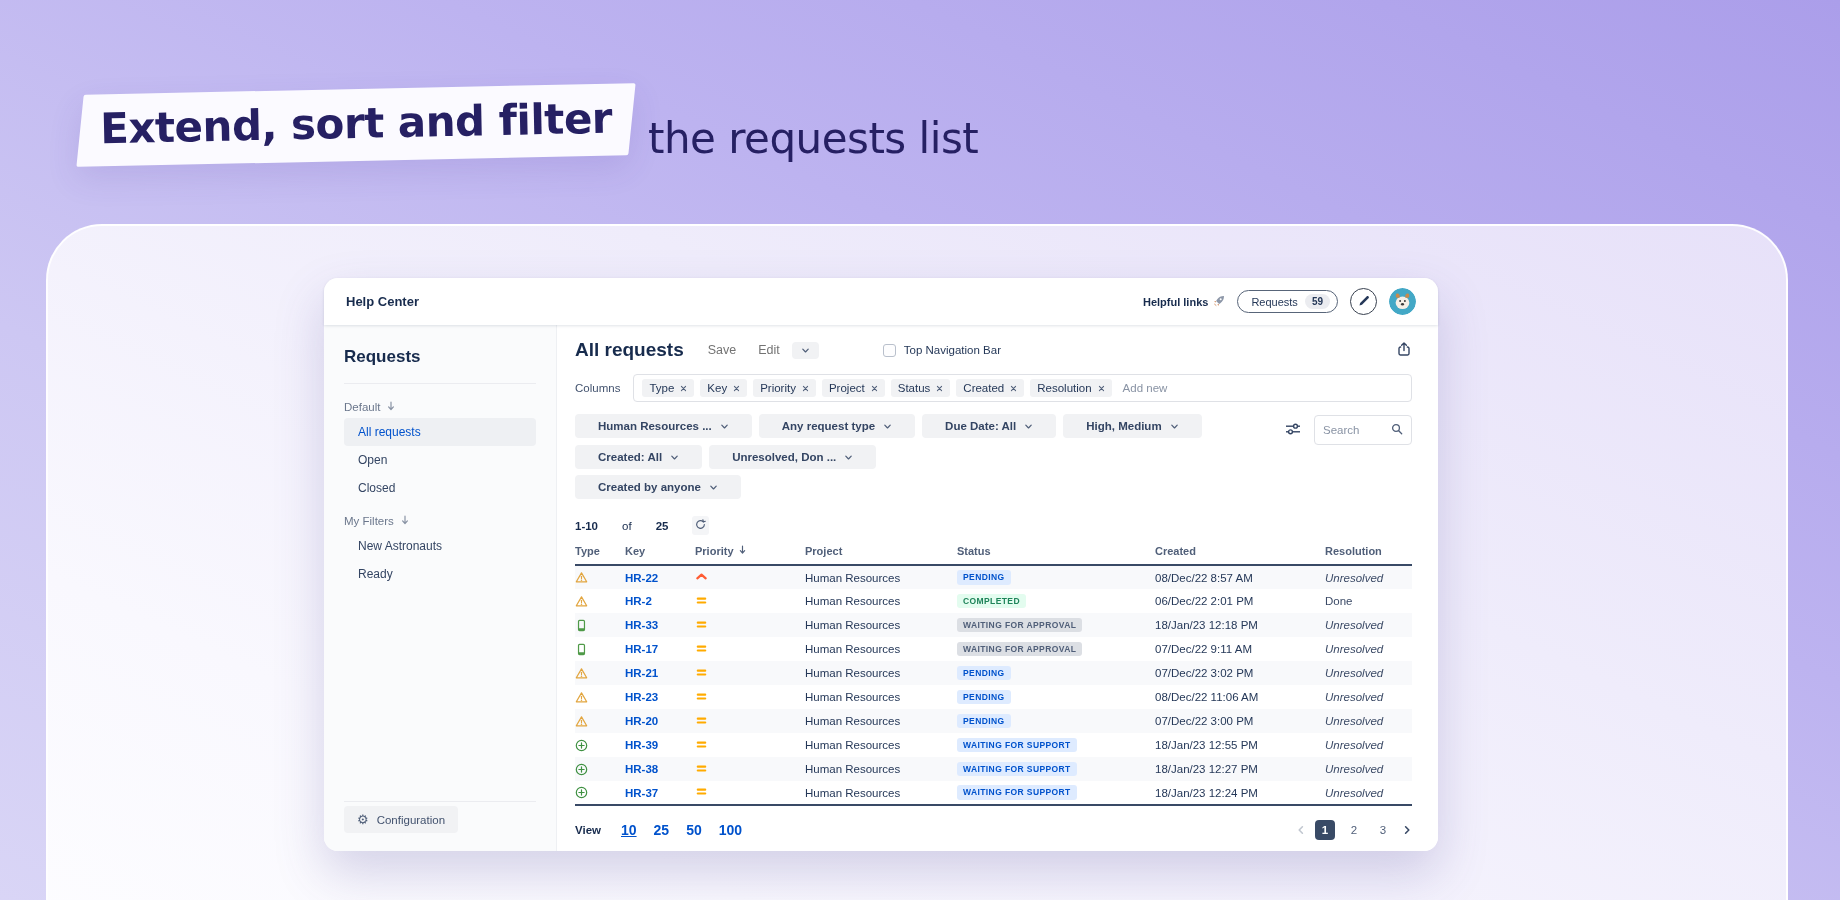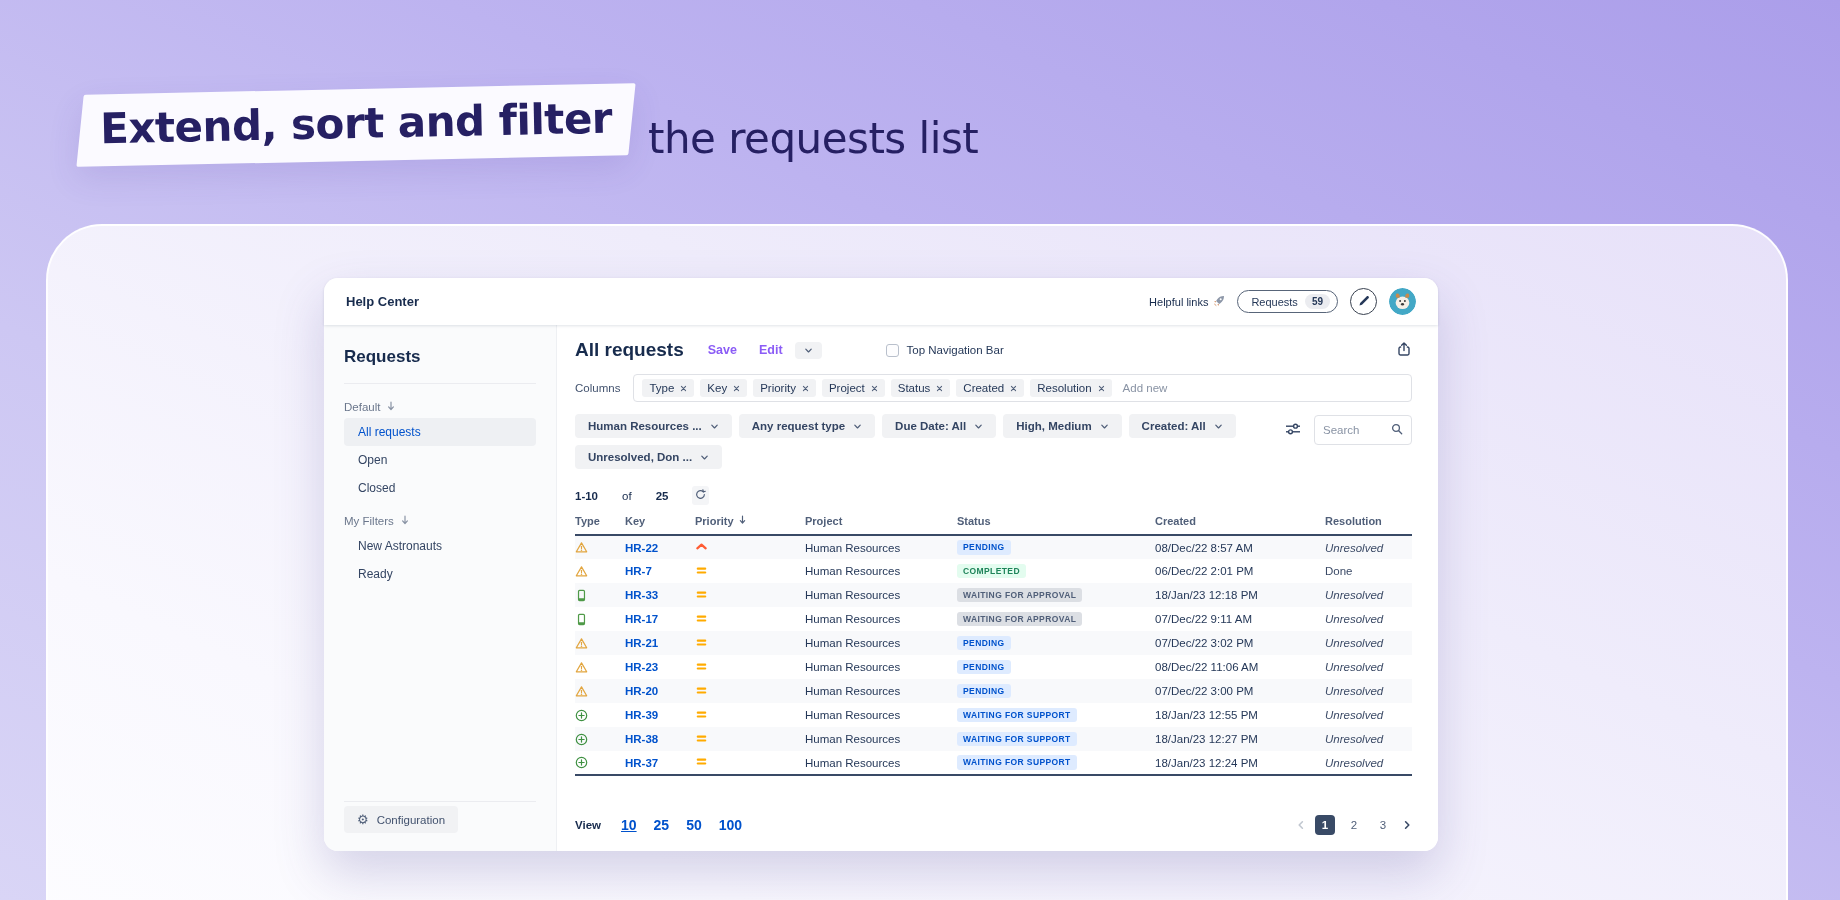--- a/index.html
+++ b/index.html
@@ -24,21 +24,21 @@
 
   
   .window { position: absolute; left: 324px; top: 278px; width: 1114px; height: 573px;
             background: #fff; border-radius: 14px; box-shadow: 0 22px 50px rgba(76,68,150,0.22); }
 
   .win-header { height: 47px; display: flex; align-items: center; padding: 0 22px;
                 background: #fff; border-radius: 14px 14px 0 0; position: relative; z-index: 2;
                 box-shadow: 0 1px 3px rgba(9,30,66,0.12); }
   .brand { font-size: 13px; font-weight: 700; color: #172b4d; }
   .hdr-right { margin-left: auto; display: flex; align-items: center; gap: 12px; }
-  .helpful { display: flex; align-items: center; gap: 5px; font-size: 11px; font-weight: 400; color: #172b4d; cursor: pointer; }
+  .helpful { display: flex; align-items: center; gap: 5px; font-size: 11px; font-weight: 700; color: #172b4d; cursor: pointer; }
   .req-pill { display: flex; align-items: center; gap: 7px; border: 1.5px solid #586579; border-radius: 15px;
               padding: 3px 7px 3px 13px; font-size: 11px; color: #253858; background: #fff; cursor: pointer; }
   .req-badge { background: #ebecf0; border-radius: 10px; padding: 2px 7px; font-size: 10px; font-weight: 600; color: #253858; }
   .pencil-btn { width: 27px; height: 27px; border-radius: 50%; border: 1.5px solid #38414f; background: #fff;
                 display: flex; align-items: center; justify-content: center; cursor: pointer; }
   .avatar { width: 27px; height: 27px; border-radius: 50%; overflow: hidden; cursor: pointer; }
 
   .win-body { display: flex; height: 526px; }
 
   
@@ -54,42 +54,42 @@
                 border-radius: 4px; padding: 7px 13px; font-size: 11.5px; color: #42526e; cursor: pointer;
                 font-family: "Liberation Sans", sans-serif; }
   .gear { font-size: 13px; line-height: 1; color: #505f79; }
 
   
   .content { flex: 1; background: #fff; border-radius: 0 0 14px 0; padding: 14px 26px 16px 18px;
              display: flex; flex-direction: column; }
 
   .title-row { display: flex; align-items: center; gap: 22px; }
   .page-title { font-size: 19px; font-weight: 700; color: #172b4d; margin-right: 2px; }
-  .link-btn { font-size: 12.5px; font-weight: 700; color: #8b5cf6; cursor: pointer; }
+  .link-btn { font-size: 12.5px; font-weight: 400; color: #737373; cursor: pointer; }
   .chev-btn { background: #f1f2f4; border: none; border-radius: 4px; padding: 4px 9px; color: #505f79;
               display: flex; align-items: center; cursor: pointer; margin-left: -10px; }
   .cb-wrap { display: flex; align-items: center; gap: 8px; margin-left: -6px; cursor: pointer; padding-left: 48px; }
   .checkbox { width: 13px; height: 13px; border: 1.5px solid #b9c0cc; border-radius: 3px; background: #fdfdfe; }
   .cb-label { font-size: 11.5px; color: #253858; }
   .share-btn { margin-left: auto; background: none; border: none; cursor: pointer; display: flex; }
 
   .columns-row { display: flex; align-items: center; gap: 13px; margin-top: 13px; }
   .columns-label { font-size: 11.5px; color: #42526e; }
   .columns-box { flex: 1; display: flex; align-items: center; flex-wrap: wrap; gap: 6px;
                  border: 1px solid #dfe1e6; border-radius: 4px; padding: 4px 8px; min-height: 28px; }
   .chip { display: inline-flex; align-items: center; gap: 6px; background: #f1f2f4; border-radius: 3px;
           padding: 3px 7px; font-size: 11.5px; color: #253858; cursor: pointer; }
   .chip .icon { display: flex; cursor: pointer; color: #505f79; }
   .add-new { font-size: 11.5px; color: #8993a4; margin-left: 5px; }
 
   .filter-area { display: flex; align-items: flex-start; margin-top: 12px; }
   .filter-rows { display: flex; flex-direction: column; gap: 6px; }
   .filter-row { display: flex; flex-wrap: wrap; gap: 7px; }
   .filter-btn { display: inline-flex; align-items: center; gap: 8px; background: #f1f2f4; border: none;
-                border-radius: 4px; padding: 6px 13px; font-size: 11.5px; font-weight: 600; color: #344563;
+                border-radius: 4px; padding: 6px 23px; font-size: 11.5px; font-weight: 600; color: #344563;
                 cursor: pointer; font-family: "Liberation Sans", sans-serif; }
   .filter-btn .icon, .chev-btn .icon { display: flex; color: #505f79; }
   .filter-tools { margin-left: auto; display: flex; align-items: center; gap: 13px; padding-top: 1px; }
   .sliders-btn { background: none; border: none; display: flex; cursor: pointer; }
   .search-box { display: flex; align-items: center; justify-content: space-between; border: 1px solid #dfe1e6;
                 border-radius: 4px; padding: 5px 8px; width: 98px; }
   .search-box input { border: none; outline: none; width: 62px; font-size: 11.5px; color: #253858;
                       font-family: "Liberation Sans", sans-serif; background: transparent; }
   .search-box input::placeholder { color: #8993a4; }
 
@@ -335,20 +335,30 @@
                 </button>
                 <button class="filter-btn">
                   <span>Unresolved, Don ...</span>
                   <span class="icon">
                     <svg width="9" height="9" viewBox="0 0 10 10">
                       <path d="M2 3.5 L5 6.6 L8 3.5" fill="none" stroke="currentColor" stroke-width="1.4" stroke-linecap="round" stroke-linejoin="round"></path>
                     </svg>
                   </span>
                 </button>
               </div>
+            <div class="filter-row" id="filters-row2">
+                <button class="filter-btn">
+                  <span>Created by anyone</span>
+                  <span class="icon">
+                    <svg width="9" height="9" viewBox="0 0 10 10">
+                      <path d="M2 3.5 L5 6.6 L8 3.5" fill="none" stroke="currentColor" stroke-width="1.4" stroke-linecap="round" stroke-linejoin="round"></path>
+                    </svg>
+                  </span>
+                </button>
+              </div>
           </div>
           <div class="filter-tools">
             <button class="sliders-btn">
               <span class="icon"><svg width="16" height="14" viewBox="0 0 16 14">
                     <line x1="1" y1="4.2" x2="15" y2="4.2" stroke="#344563" stroke-width="1.4"></line>
                     <line x1="1" y1="9.8" x2="15" y2="9.8" stroke="#344563" stroke-width="1.4"></line>
                     <circle cx="10.5" cy="4.2" r="1.9" fill="#fff" stroke="#344563" stroke-width="1.4"></circle>
                     <circle cx="5.5" cy="9.8" r="1.9" fill="#fff" stroke="#344563" stroke-width="1.4"></circle>
                   </svg></span>
             </button>
@@ -419,21 +429,21 @@
                 <td><span class="res italic">Unresolved</span></td>
               </tr>
               <tr>
                 <td class="type-cell"><span class="icon">
                     <svg width="13" height="13" viewBox="0 0 14 14">
                       <path d="M7 2 L12.6 11.6 H1.4 Z" fill="none" stroke="#e2a53e" stroke-width="1.3" stroke-linejoin="round"></path>
                       <line x1="7" y1="5.7" x2="7" y2="8.2" stroke="#e2a53e" stroke-width="1.2" stroke-linecap="round"></line>
                       <circle cx="7" cy="10" r="0.85" fill="#e2a53e"></circle>
                     </svg>
                   </span></td>
-                <td><a class="key-link">HR-7</a></td>
+                <td><a class="key-link">HR-2</a></td>
                 <td><span class="icon"><svg width="13" height="13" viewBox="0 0 14 14">
                       <line x1="3" y1="5" x2="11" y2="5" stroke="#ffab00" stroke-width="2.3" stroke-linecap="round"></line>
                       <line x1="3" y1="9.2" x2="11" y2="9.2" stroke="#ffab00" stroke-width="2.3" stroke-linecap="round"></line>
                     </svg></span></td>
                 <td>Human Resources</td>
                 <td><span class="loz green">COMPLETED</span></td>
                 <td>06/Dec/22 2:01 PM</td>
                 <td><span class="res">Done</span></td>
               </tr>
               <tr>

